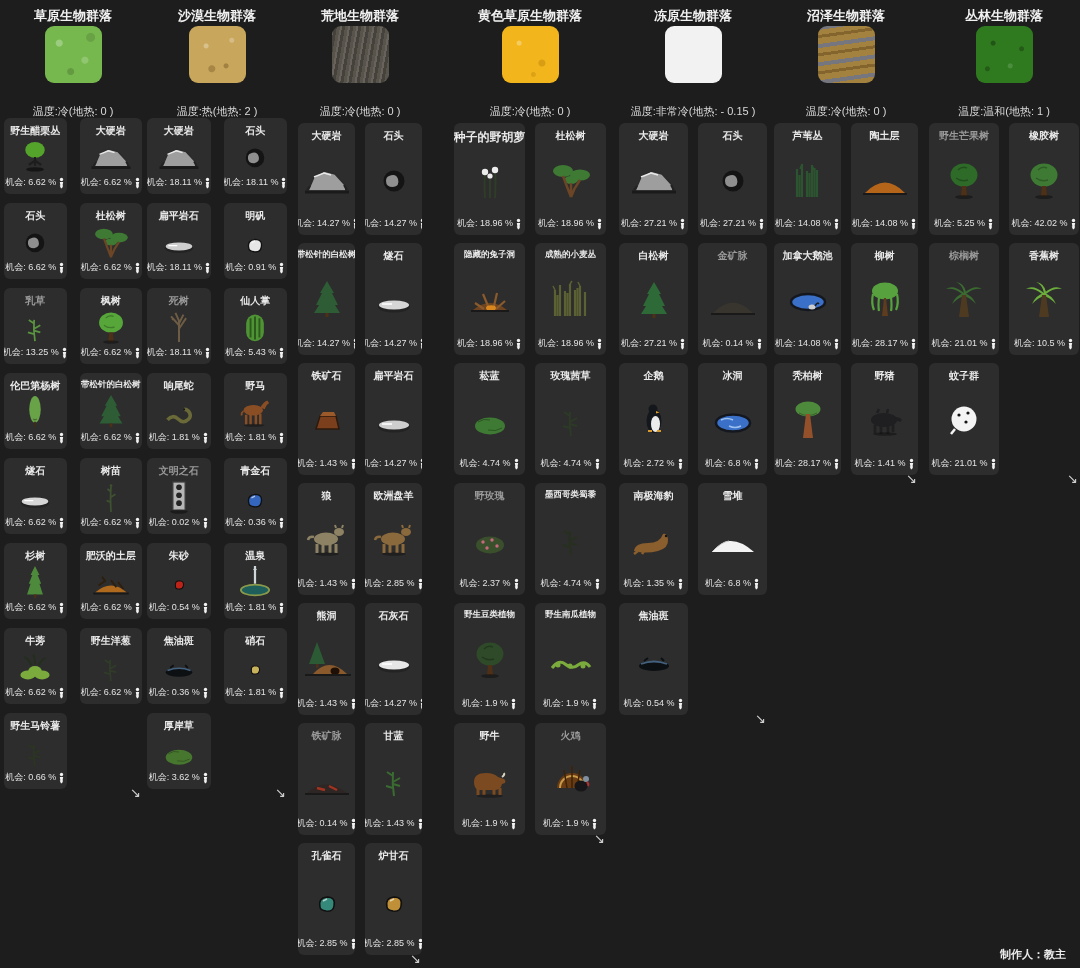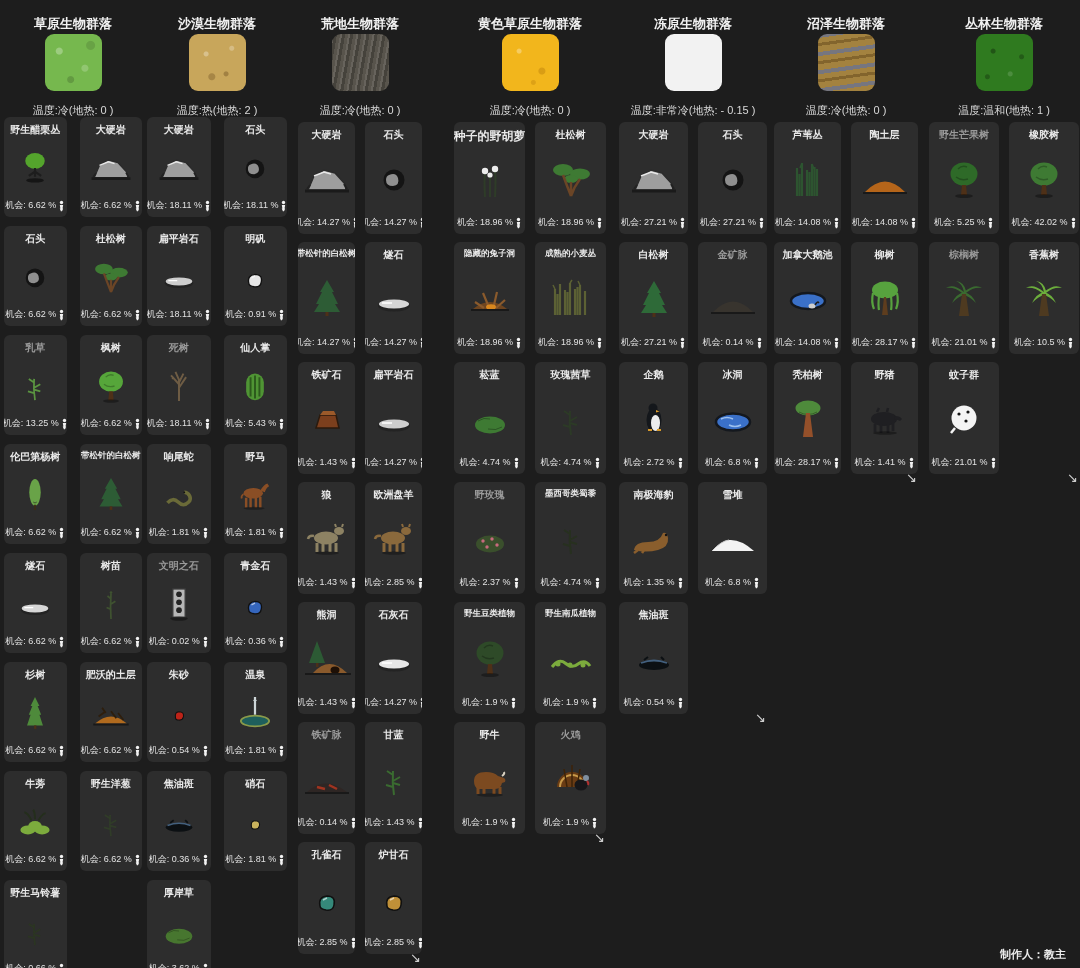--- a/index.html
+++ b/index.html
@@ -2,29 +2,29 @@
 <html><head>
 <meta charset="utf-8">
 <style>
   html,body{margin:0;padding:0}
   body{
     width:1080px;height:968px;position:relative;overflow:hidden;
     background:#1d1d1d;
     font-family:"Liberation Sans","DejaVu Sans",sans-serif;
   }
   .panel{position:absolute;top:0;display:flex;flex-direction:column;align-items:center}
-  .b-title{margin-top:16px;font-size:13px;font-weight:bold;color:#f1f1f1;line-height:15px;white-space:nowrap}
+  .b-title{margin-top:8px;font-size:13px;font-weight:bold;color:#f1f1f1;line-height:15px;white-space:nowrap}
   .b-swatch{margin-top:3px;width:57px;height:57px;border-radius:9px}
-  .b-temp{margin-top:12px;font-size:11px;line-height:14px;color:#d9d9d9;white-space:nowrap}
+  .b-temp{margin-top:21px;font-size:11px;line-height:14px;color:#d9d9d9;white-space:nowrap}
   .cards{width:100%;display:grid;grid-template-columns:1fr 1fr}
   .small .cards{margin-top:0;column-gap:13px;row-gap:9px}
   .large .cards{margin-top:5px;column-gap:10px;row-gap:8px}
   .card{background:#2d2d2d;border-radius:6px;display:flex;flex-direction:column;align-items:center;
         padding:6px 2px 5px;box-sizing:border-box;overflow:hidden}
-  .small .card{height:100px}
+  .small .card{height:76px}
   .large .card{height:112px}
   .c-name{font-size:10px;font-weight:bold;color:#e9e9e9;white-space:nowrap}
   .dim .c-name{color:#9a9a9a}
   .c-icon{flex:1;display:flex;align-items:center;justify-content:center;width:100%}
   .item-svg{width:46px;height:38px}
   .large .item-svg{width:52px;height:42px}
   .c-chance{display:flex;align-items:flex-end;gap:2px;font-size:9px;color:#e2e2e2;white-space:nowrap}
   .person{width:7px;height:12px;display:block}
   .handle{align-self:flex-end;margin-top:-2px;margin-right:1px;color:#cfcfcf;font-size:13px;line-height:12px;cursor:nwse-resize}
   #credit{position:absolute;right:14px;bottom:6px;font-size:11px;font-weight:bold;color:#ececec}

